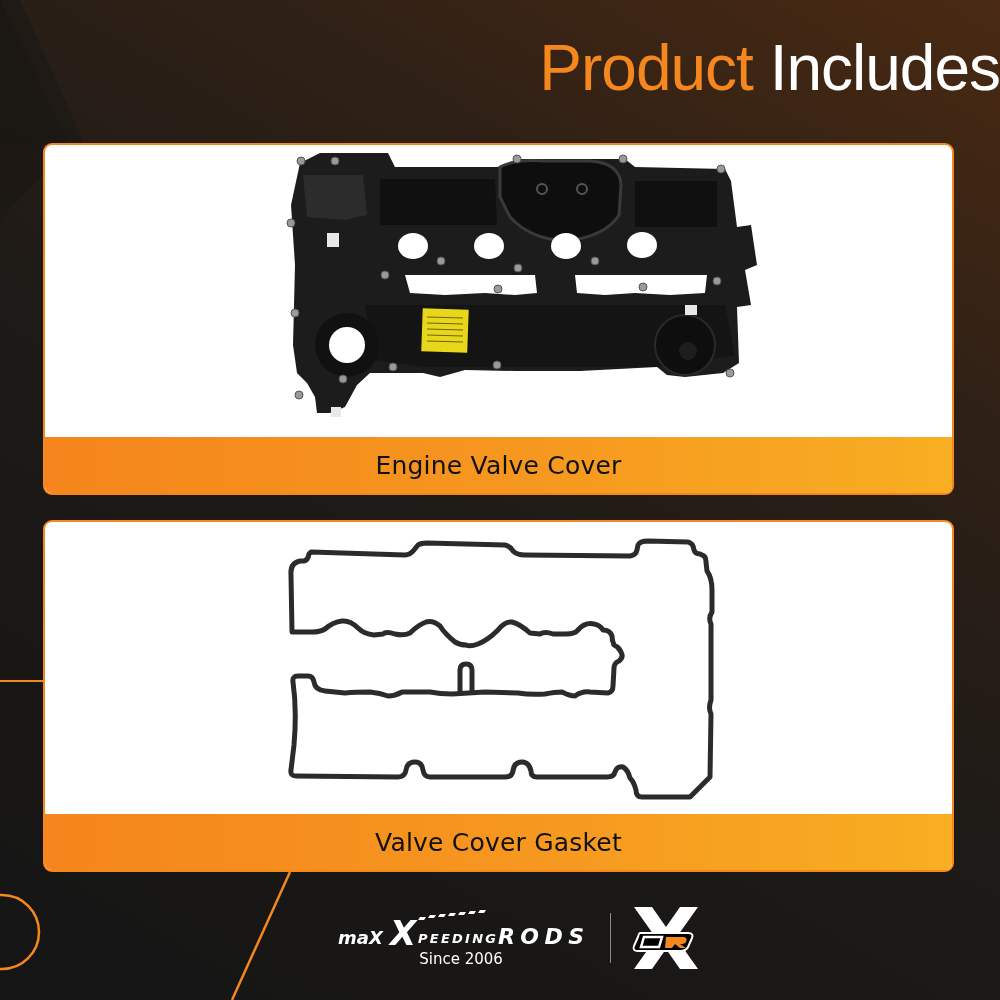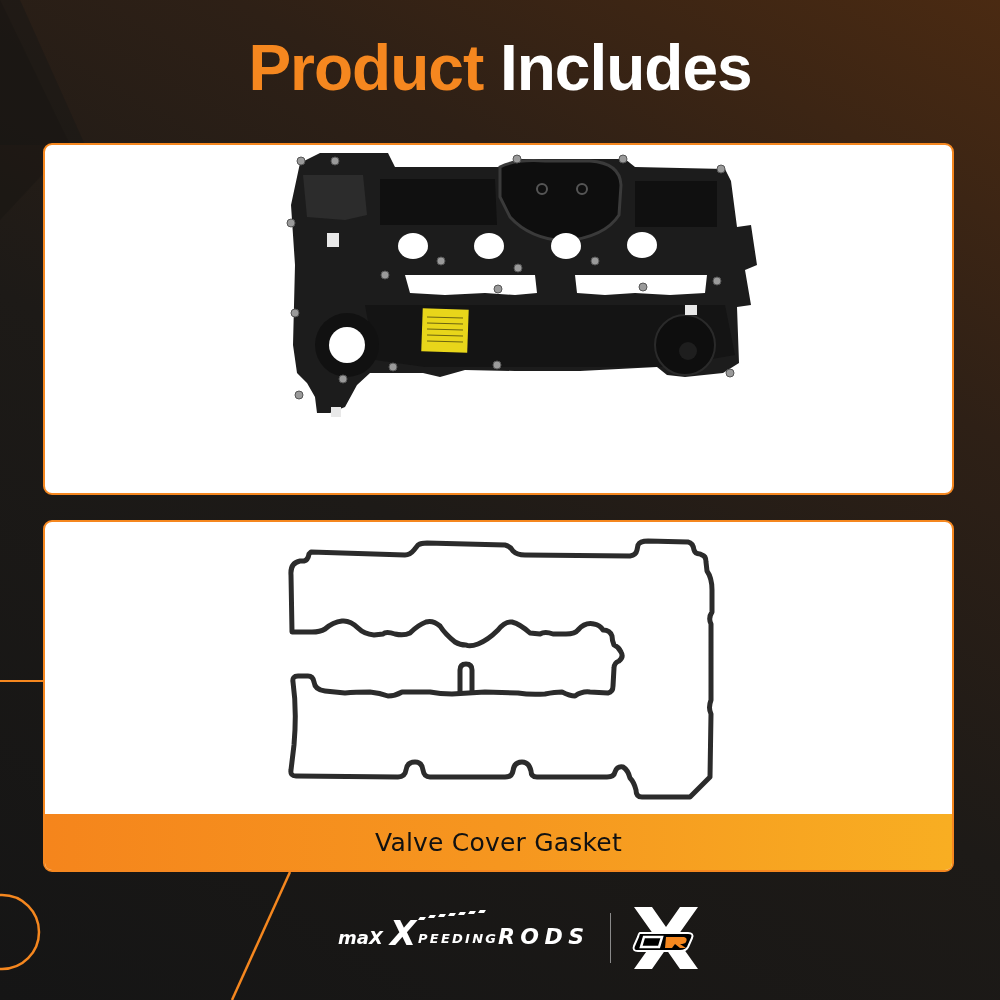--- a/index.html
+++ b/index.html
@@ -8,23 +8,23 @@
     position: relative;
     font-family: "DejaVu Sans", sans-serif;
     background: linear-gradient(210deg, #4a2a12 0%, #2e2016 28%, #1d1a17 55%, #151515 100%);
   }
   .bg-facet {
     position: absolute; left: 0; top: 0; width: 1000px; height: 1000px;
     pointer-events: none;
   }
   .title {
     position: absolute; top: 36px; left: 0; width: 1000px;
-    text-align: center;
+    text-align: right;
     font-family: "Liberation Sans", sans-serif;
-    font-weight: 700; font-size: 64px; letter-spacing: -1px;
+    font-weight: 400; font-size: 64px; letter-spacing: -1px;
     line-height: 1;
   }
   .title .t-orange { color: #f5871f; }
   .title .t-white { color: #ffffff; }
 
   .card {
     position: absolute; left: 43px; width: 911px;
     border: 2px solid #f5871f;
     border-radius: 9px;
     background: #ffffff;
@@ -133,20 +133,21 @@
         <circle cx="453" cy="144" r="4"></circle>
       <circle cx="598" cy="142" r="4"></circle>
         <circle cx="298" cy="234" r="4"></circle>
       <circle cx="254" cy="250" r="4"></circle>
         <circle cx="348" cy="222" r="4"></circle>
       <circle cx="452" cy="220" r="4"></circle>
         <circle cx="685" cy="228" r="4"></circle>
       <circle cx="250" cy="168" r="4"></circle>
     </g>
   </svg>
+  <div class="card-label">Engine Valve Cover</div>
 </div>
 
 <div class="card card-2">
   <svg class="card-image" viewBox="0 0 907 292">
     <g transform="translate(-45,-522)" fill="none" stroke="#2b2b2b" stroke-width="5" stroke-linejoin="round" stroke-linecap="round">
       <path d="
         M 292 632
         L 291 575 Q 290 563 300 561 L 304 561 Q 308 560 309 554 L 311 552
         L 405 555 Q 410 555 414 550 L 418 545 Q 421 543 427 543
         L 505 545 Q 510 546 513 551 Q 517 555 525 555
@@ -187,20 +188,21 @@
       <polygon points="114,8 120,8 118,11 112,11"></polygon>
       <polygon points="124,7 130,7 128,10 122,10"></polygon>
       <polygon points="134,6 140,6 138,9 132,9"></polygon>
       <polygon points="144,5 150,5 148,8 142,8"></polygon>
     </g>
     <text x="2" y="39" fill="#ffffff" font-family="DejaVu Sans, sans-serif" font-weight="700" font-style="italic" font-size="18">maX</text>
     <text x="54" y="40" fill="#ffffff" font-family="DejaVu Sans, sans-serif" font-weight="700" font-style="italic" font-size="34" textLength="26">X</text>
     <text x="82" y="38" fill="#ffffff" font-family="DejaVu Sans, sans-serif" font-weight="700" font-style="italic" font-size="13" textLength="78">PEEDING</text>
     <text x="162" y="39" fill="#ffffff" font-family="DejaVu Sans, sans-serif" font-weight="700" font-style="italic" font-size="22" textLength="86">RODS</text>
   </svg>
+  <div class="brand-since">Since 2006</div>
   <div class="logo-divider"></div>
   <svg class="or-logo" viewBox="0 0 72 62">
     <polygon points="4,0 22,0 36,20 50,0 68,0 46,31 68,62 50,62 36,42 22,62 4,62 26,31" fill="#ffffff"></polygon>
     <path d="M10 26 L58 26 Q64 26 62 31 L58 40 Q56 44 50 44 L8 44 Q2 44 4 39 L8 30 Q9 26 10 26 Z" fill="#000000" stroke="#ffffff" stroke-width="2"></path>
     <path d="M14 30 L32 30 L29 40 L11 40 Z" fill="none" stroke="#ffffff" stroke-width="2.5"></path>
     <path d="M36 30 L54 30 Q58 31 56 35 Q55 37 50 37 L56 41 L50 41 L45 37 L42 41 L35 41 Z" fill="#f5871f"></path>
   </svg>
 </div>
 
 </body></html>

